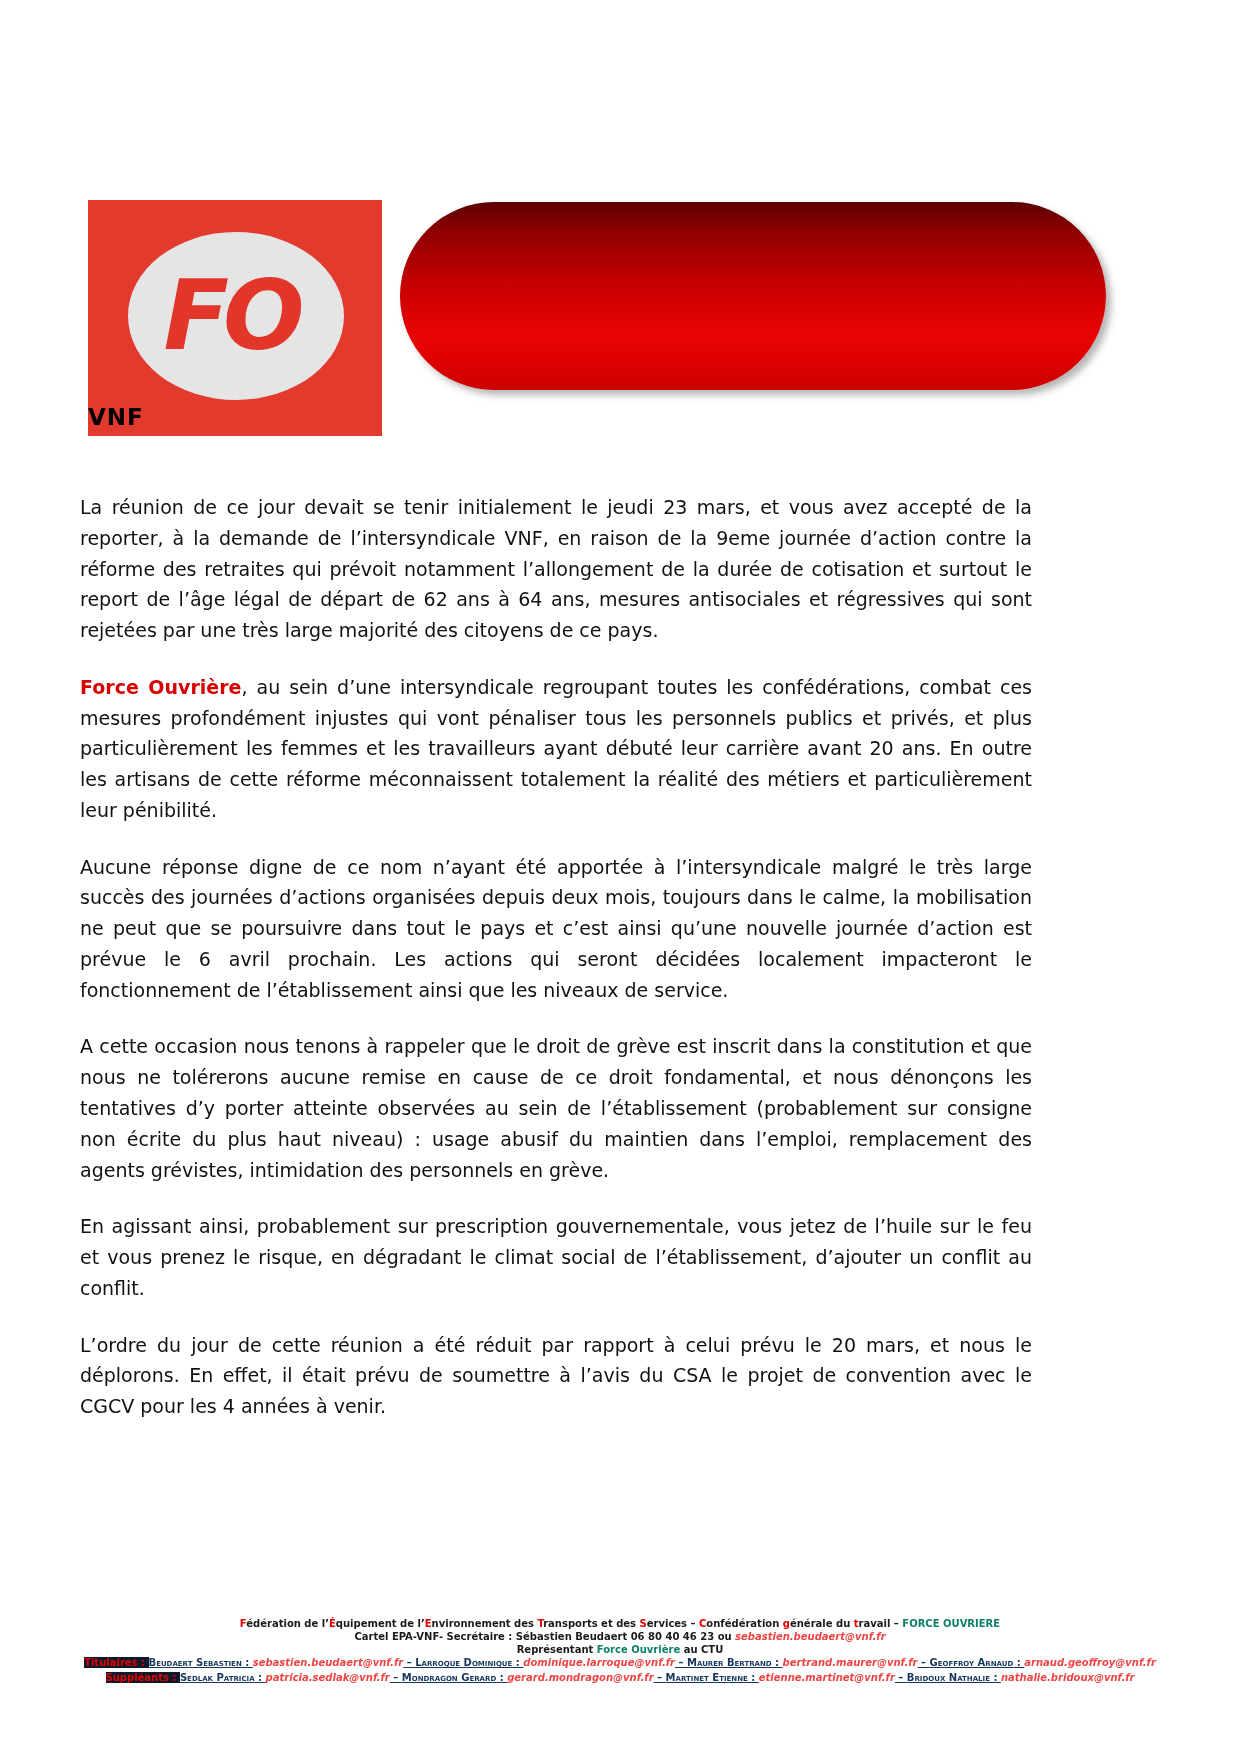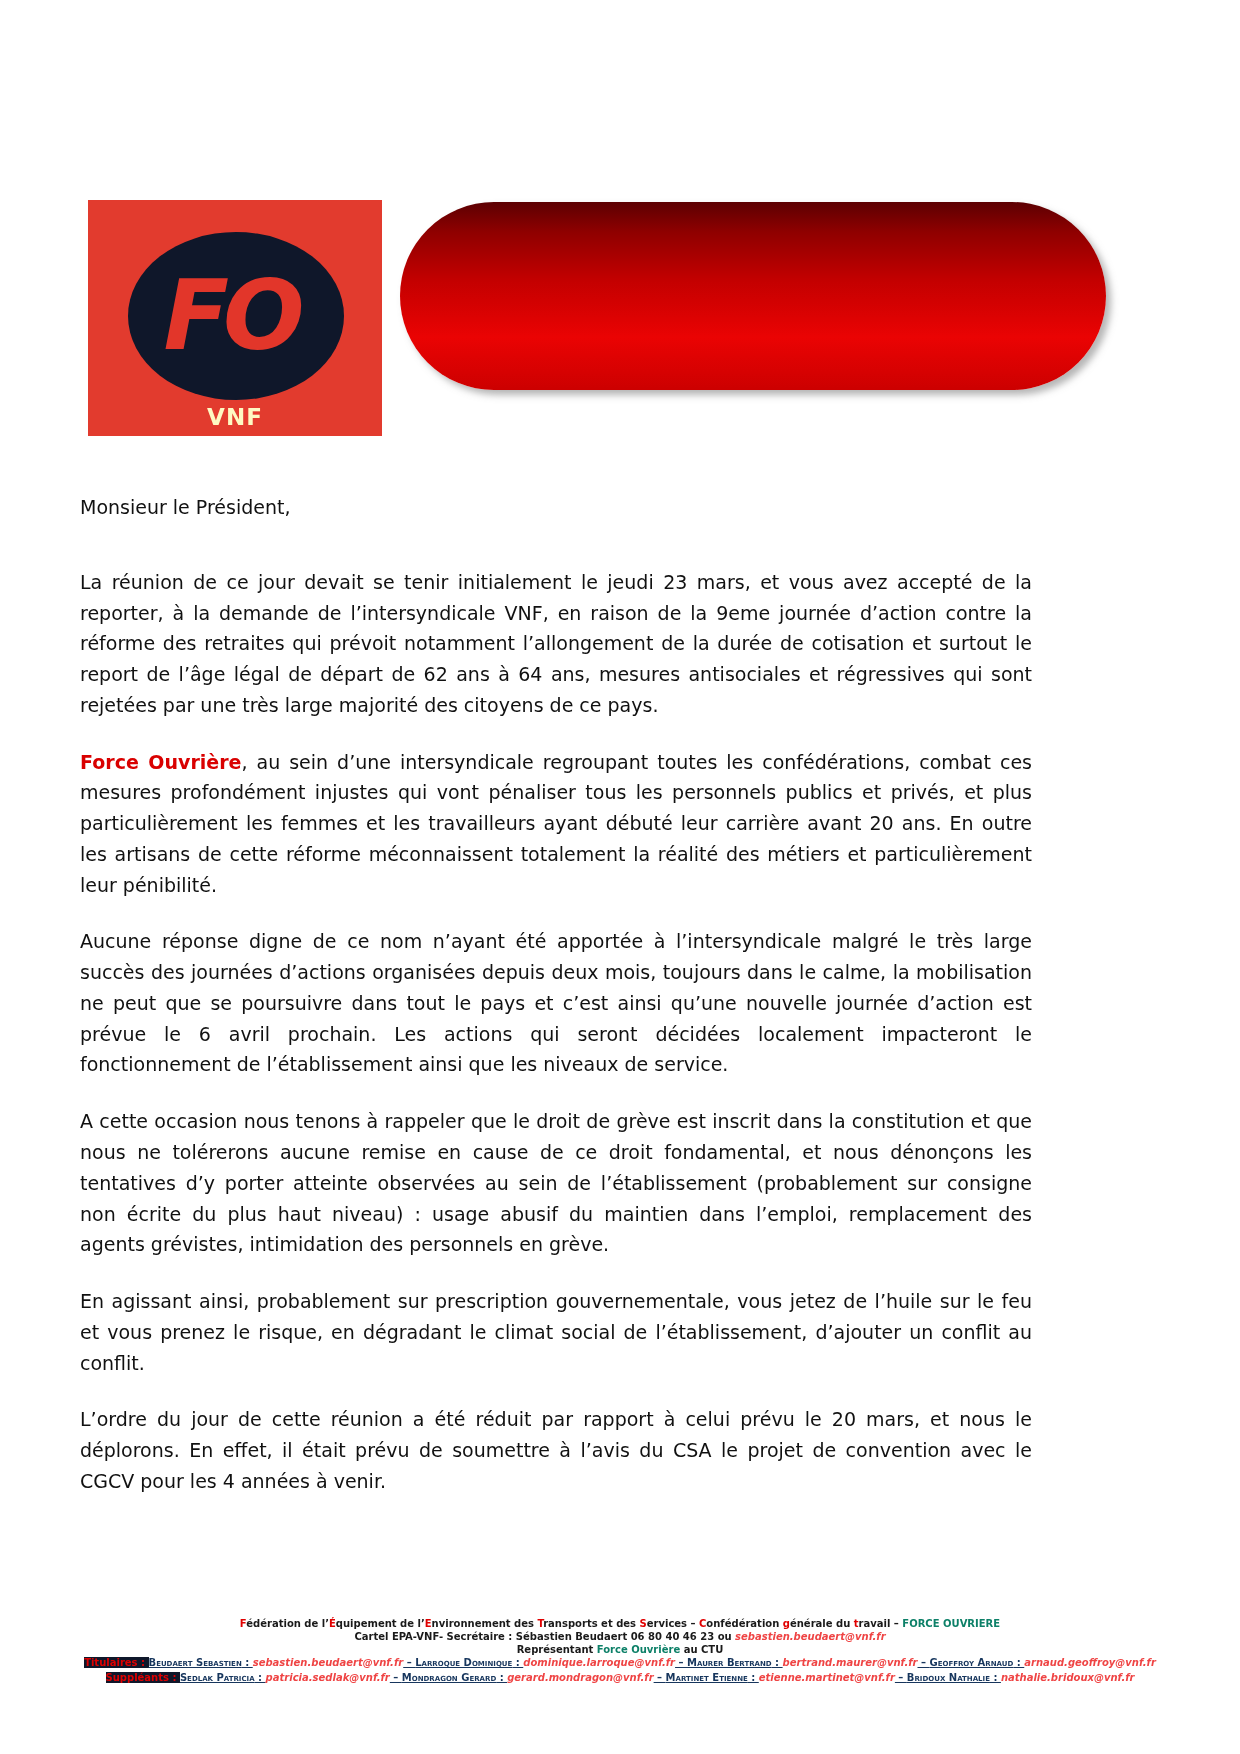--- a/index.html
+++ b/index.html
@@ -14,32 +14,32 @@
 
   
   .fo-logo {
     position:absolute; left:88px; top:200px;
     width:294px; height:236px;
     background:#e23b2e;
   }
   .fo-ellipse {
     position:absolute; left:40px; top:32px;
     width:216px; height:168px;
-    background:#0f172a; border-radius:50%;
+    background:#e5e5e5; border-radius:50%;
     display:flex; align-items:center; justify-content:center;
   }
   .fo-letters {
     font-style:italic; font-weight:bold;
     font-size:96px; letter-spacing:-6px;
     color:#e2362a; line-height:1;
     padding-right:10px;
   }
   .fo-vnf {
     position:absolute; left:0; right:0; bottom:6px;
-    text-align:center; color:#fef9c3;
+    color:#000000;
     font-weight:bold; font-size:23px; letter-spacing:1px;
   }
 
   
   .banner {
     position:absolute; left:400px; top:202px;
     width:706px; height:188px;
     border-radius:94px;
     background:linear-gradient(180deg,#5c0002 0%,#8f0000 16%,#c40000 42%,#ea0303 72%,#cc0000 100%);
     box-shadow:5px 5px 7px rgba(110,110,110,0.5);
@@ -90,21 +90,20 @@
     <div class="fo-ellipse">
       <span class="fo-letters">FO</span>
     </div>
     <div class="fo-vnf">VNF</div>
   </div>
 
   <div class="banner">
   </div>
 
   <div class="letter">
-    <div class="salutation">Monsieur le Président,</div>
     <p>La réunion de ce jour devait se tenir initialement le jeudi 23 mars, et vous avez accepté de la reporter, à la demande de l’intersyndicale VNF, en raison de la 9eme journée d’action contre la réforme des retraites qui prévoit notamment l’allongement de la durée de cotisation et surtout le report de l’âge légal de départ de 62 ans à 64 ans, mesures antisociales et régressives qui sont rejetées par une très large majorité des citoyens de ce pays.</p>
     <p><span class="fo-red">Force Ouvrière</span><span>, au sein d’une intersyndicale regroupant toutes les confédérations, combat ces mesures profondément injustes qui vont pénaliser tous les personnels publics et privés, et plus particulièrement les femmes et les travailleurs ayant débuté leur carrière avant 20 ans. En outre les artisans de cette réforme méconnaissent totalement la réalité des métiers et particulièrement leur pénibilité.</span></p>
     <p>Aucune réponse digne de ce nom n’ayant été apportée à l’intersyndicale malgré le très large succès des journées d’actions organisées depuis deux mois, toujours dans le calme, la mobilisation ne peut que se poursuivre dans tout le pays et c’est ainsi qu’une nouvelle journée d’action est prévue le 6 avril prochain. Les actions qui seront décidées localement impacteront le fonctionnement de l’établissement ainsi que les niveaux de service.</p>
     <p>A cette occasion nous tenons à rappeler que le droit de grève est inscrit dans la constitution et que nous ne tolérerons aucune remise en cause de ce droit fondamental, et nous dénonçons les tentatives d’y porter atteinte observées au sein de l’établissement (probablement sur consigne non écrite du plus haut niveau) : usage abusif du maintien dans l’emploi, remplacement des agents grévistes, intimidation des personnels en grève.</p>
     <p>En agissant ainsi, probablement sur prescription gouvernementale, vous jetez de l’huile sur le feu et vous prenez le risque, en dégradant le climat social de l’établissement, d’ajouter un conflit au conflit.</p>
     <p>L’ordre du jour de cette réunion a été réduit par rapport à celui prévu le 20 mars, et nous le déplorons. En effet, il était prévu de soumettre à l’avis du CSA le projet de convention avec le CGCV pour les 4 années à venir.</p>
   </div>
 
   <div class="footer">
     <div class="footer-line-lg"><span class="seg-red">F</span><span class="seg-base">édération de l’</span><span class="seg-red">É</span><span class="seg-base">quipement de l’</span><span class="seg-red">E</span><span class="seg-base">nvironnement des </span><span class="seg-red">T</span><span class="seg-base">ransports et des </span><span class="seg-red">S</span><span class="seg-base">ervices – </span><span class="seg-red">C</span><span class="seg-base">onfédération </span><span class="seg-red">g</span><span class="seg-base">énérale du </span><span class="seg-red">t</span><span class="seg-base">ravail – </span><span class="seg-teal">FORCE OUVRIERE</span></div>

